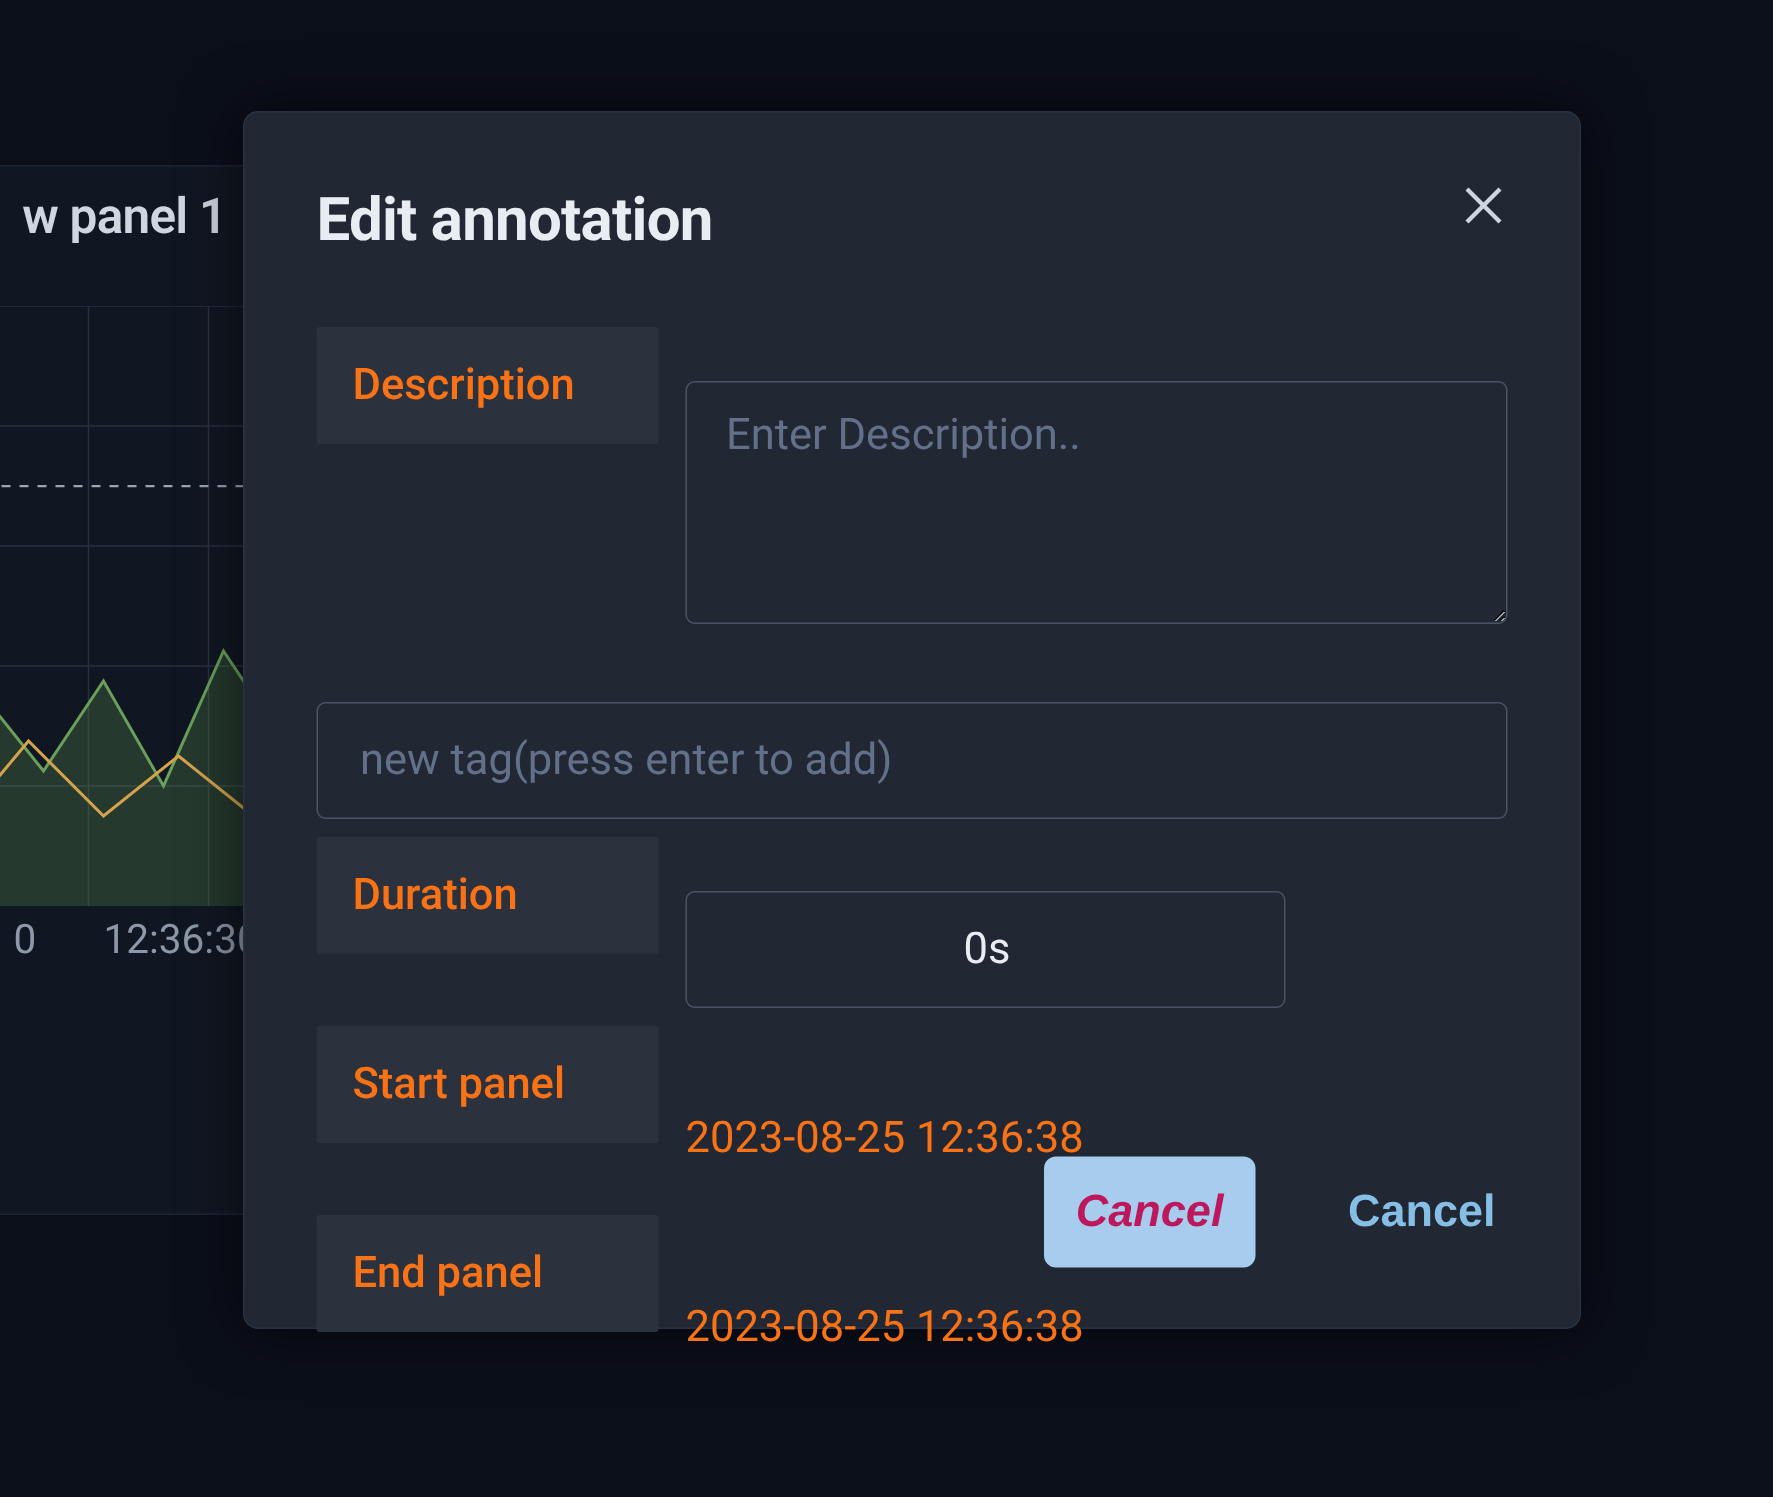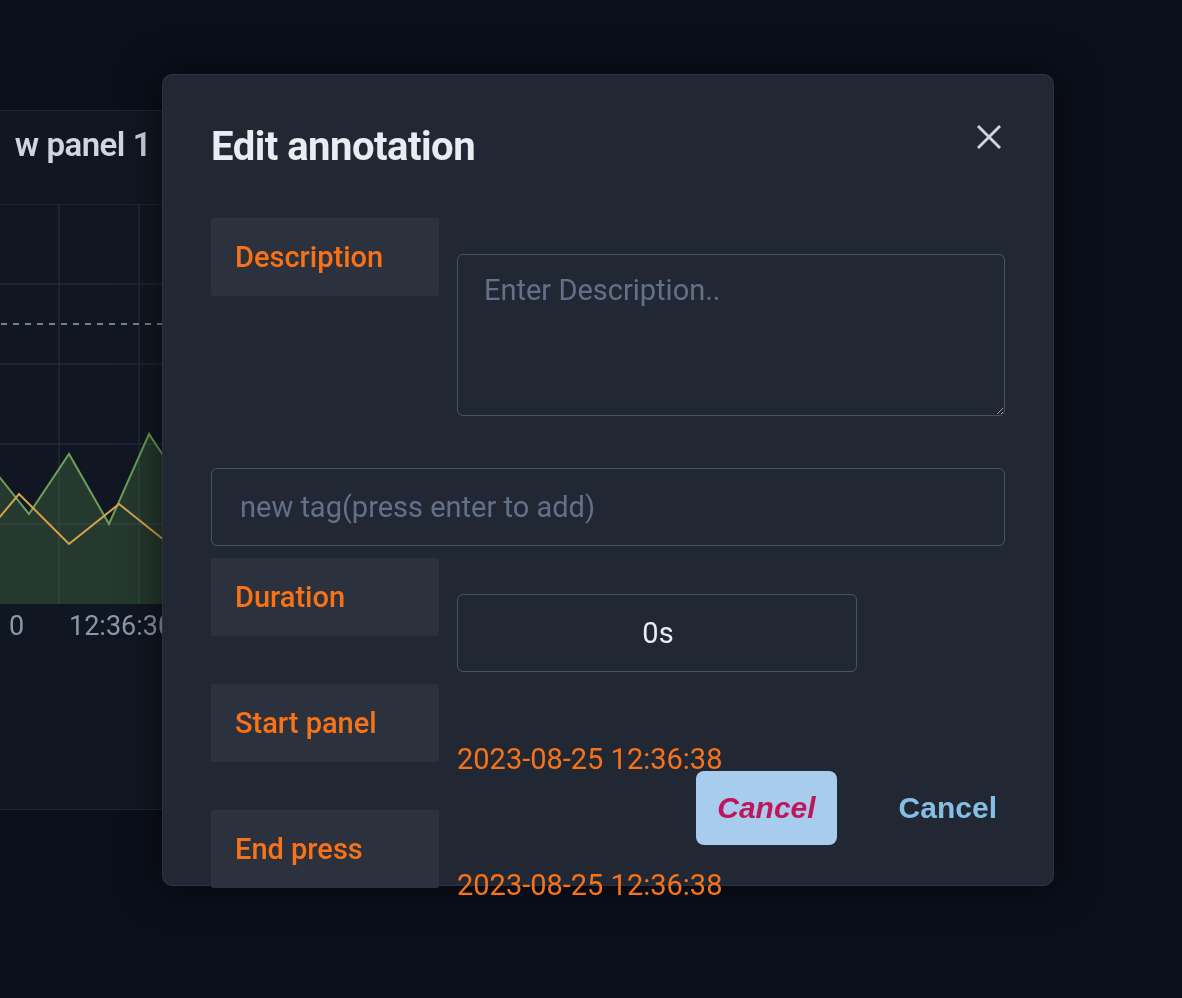--- a/index.html
+++ b/index.html
@@ -228,21 +228,21 @@
         <input class="input duration" type="text" value="0s" style="">
       </div>
     </div>
 
     <div class="row">
       <div class="label-box">Start panel</div>
       <div class="field static-value">2023-08-25 12:36:38</div>
     </div>
 
     <div class="row">
-      <div class="label-box">End press</div>
+      <div class="label-box">End panel</div>
       <div class="field static-value">2023-08-25 12:36:38</div>
     </div>
 
   </div>
 
   <div class="footer">
     <button class="btn btn-cancel">Cancel</button>
     <button class="btn btn-submit">Cancel</button>
   </div>
 

